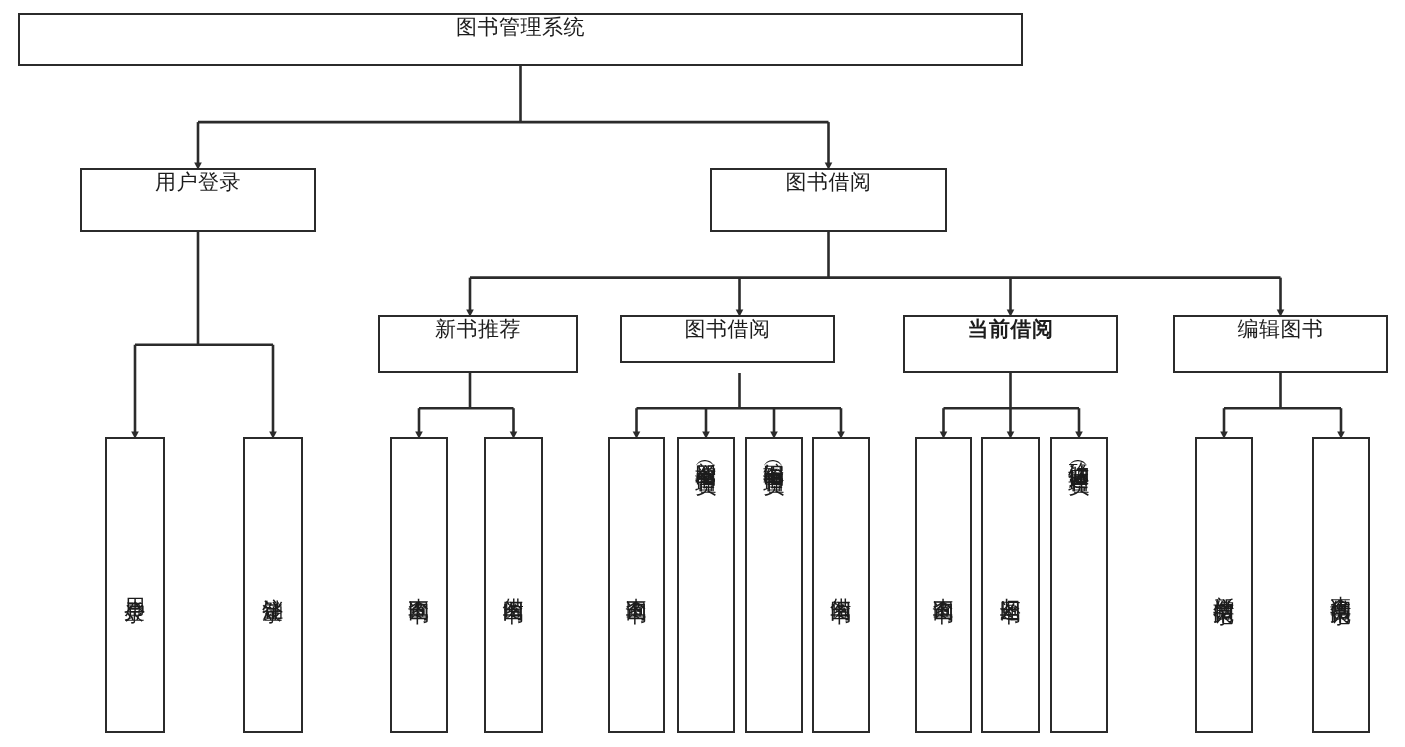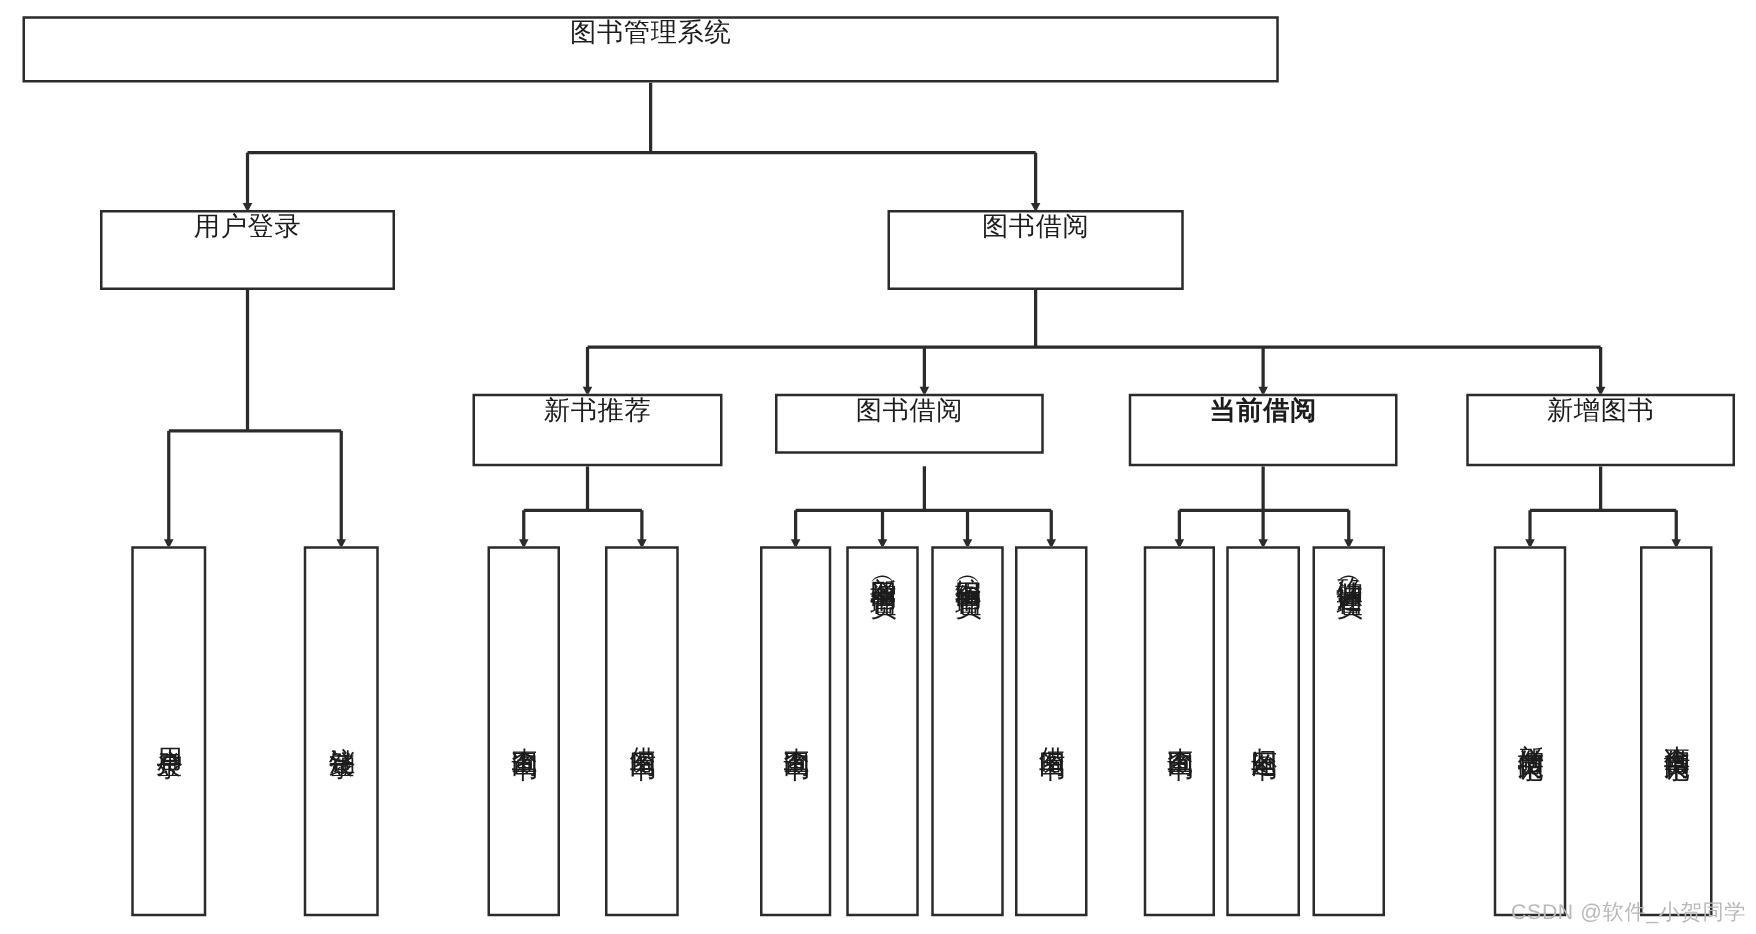--- a/index.html
+++ b/index.html
@@ -129,21 +129,21 @@
       <div class="node horizontal" style="left: 378px; top: 315px; width: 200px; height: 58px;">
         <span class="node-label">新书推荐</span>
       </div>
       <div class="node horizontal" style="left: 620px; top: 315px; width: 215px; height: 48px;">
         <span class="node-label">图书借阅</span>
       </div>
       <div class="node horizontal" style="left: 903px; top: 315px; width: 215px; height: 58px; font-weight: bold;">
         <span class="node-label">当前借阅</span>
       </div>
       <div class="node horizontal" style="left: 1173px; top: 315px; width: 215px; height: 58px;">
-        <span class="node-label">新增图书</span>
+        <span class="node-label">编辑图书</span>
       </div>
       <div class="node vertical centered" style="left: 105px; top: 437px; width: 60px; height: 296px;">
         <span class="node-label">用户登录</span>
       </div>
       <div class="node vertical centered" style="left: 243px; top: 437px; width: 60px; height: 296px;">
         <span class="node-label">注销登录</span>
       </div>
       <div class="node vertical centered" style="left: 390px; top: 437px; width: 58px; height: 296px;">
         <span class="node-label">查询图书</span>
       </div>
@@ -172,14 +172,13 @@
         <span class="node-label">确认归还（管理员）</span>
       </div>
       <div class="node vertical centered" style="left: 1195px; top: 437px; width: 58px; height: 296px;">
         <span class="node-label">新增借阅记录</span>
       </div>
       <div class="node vertical centered" style="left: 1312px; top: 437px; width: 58px; height: 296px;">
         <span class="node-label">查询借阅记录</span>
       </div>
     </div>
 
-  <div id="watermark">CSDN @软件_小贺同学</div>
 </div>
 
 </body></html>

